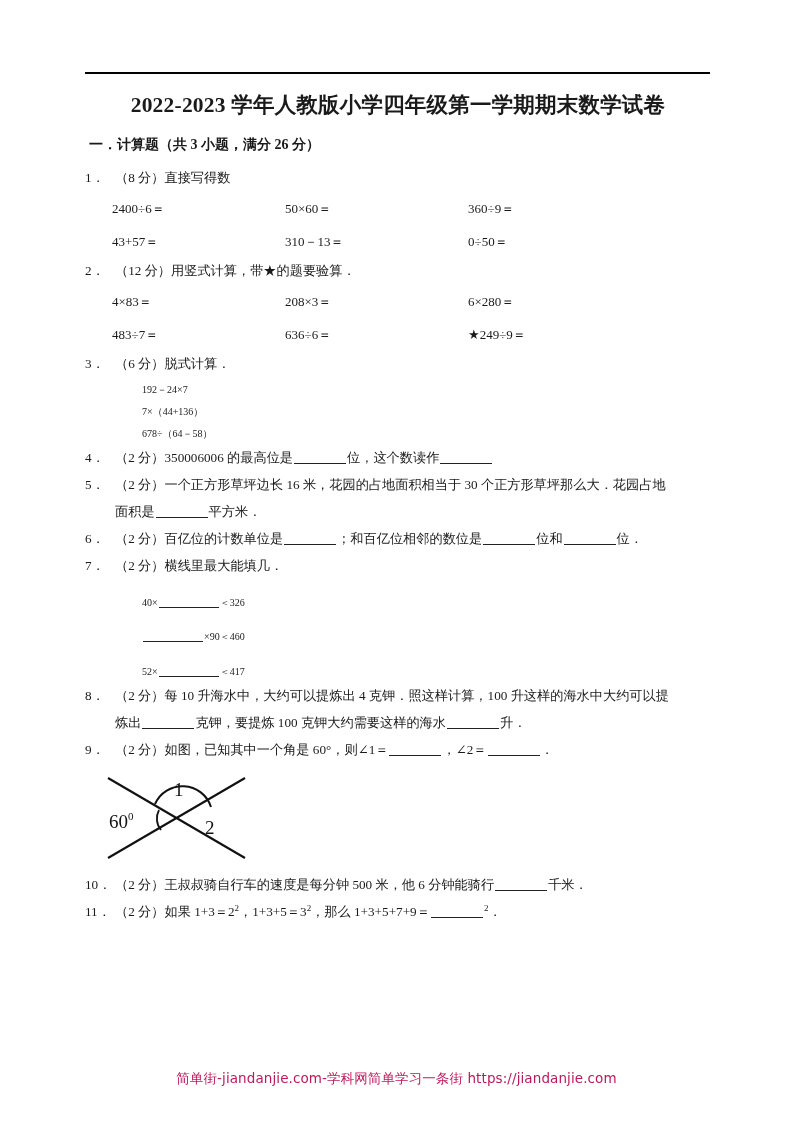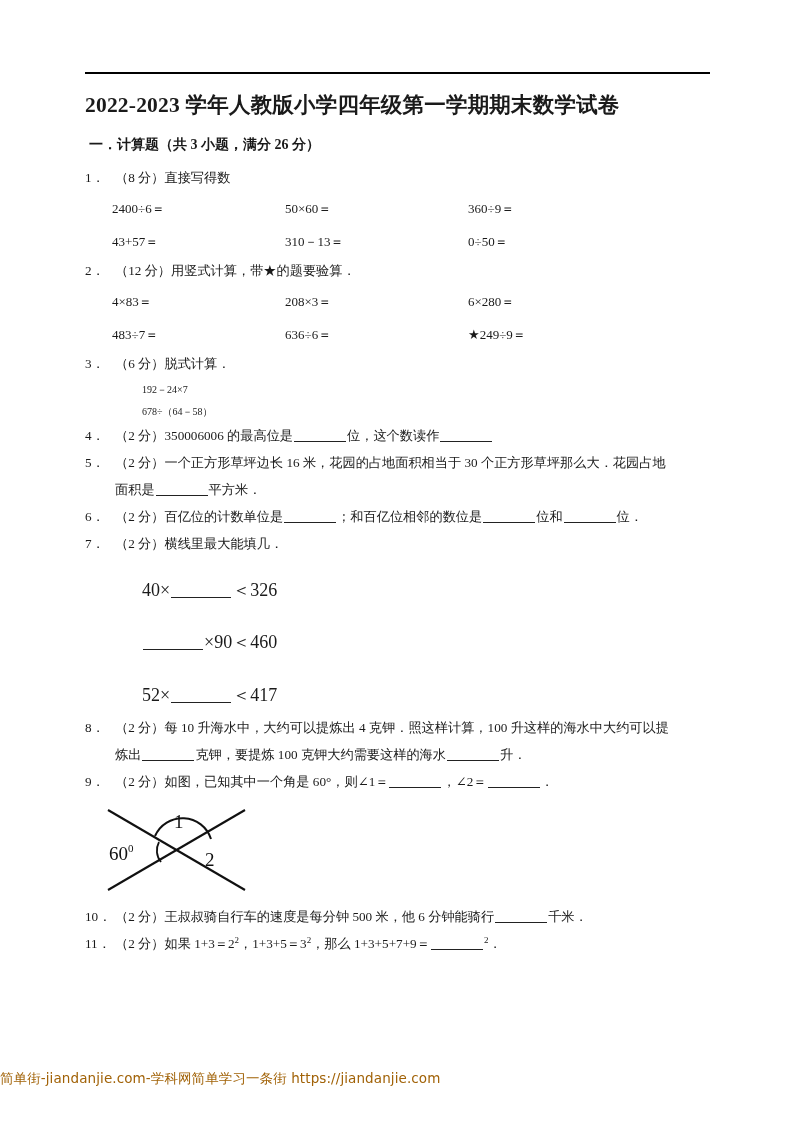--- a/index.html
+++ b/index.html
@@ -38,21 +38,21 @@
     position: absolute;
     left: 85px;
     top: 92px;
     width: 626px;
   }
 
   
   .doc-title {
     font-size: 21.5px;
     font-weight: bold;
-    text-align: left;
+    text-align: center;
     letter-spacing: 0.2px;
     line-height: 1.3;
     margin: 0 0 12px 0;
     white-space: nowrap;
   }
 
   
   .section-head {
     font-size: 14px;
     font-weight: bold;
@@ -96,21 +96,21 @@
 
   
   .expr-line {
     font-size: 10px;
     line-height: 2.2;
     padding-left: 57px;
   }
 
   
   .sub-line {
-    font-size: 18px;
+    font-size: 10px;
     line-height: 2.25;
     padding-left: 57px;
     margin-top: 12px;
   }
 
   
   .blank {
     display: inline-block;
     min-width: 52px;
     border-bottom: 1px solid #222;
@@ -132,22 +132,23 @@
     margin-top: 2px;
     margin-bottom: 2px;
   }
 
   
   .footer-note {
     position: absolute;
     left: 0;
     top: 1070px;
     width: 793px;
+    text-align: center;
     font-size: 13.5px;
-    color: #a16207;
+    color: #be185d;
     font-family: "DejaVu Sans", "Liberation Sans", sans-serif;
     letter-spacing: 0.1px;
     white-space: nowrap;
   }
 </style>
 </head>
 <body>
 
 <div class="page">
 
@@ -187,20 +188,21 @@
       <span class="c1">483÷7＝</span>
       <span class="c2">636÷6＝</span>
       <span class="c3">★249÷9＝</span>
     </div>
 
     <div class="question">
       <span class="q-num">3．</span>
       <span class="q-body">（6 分）脱式计算．</span>
     </div>
     <div class="expr-line">192－24×7</div>
+    <div class="expr-line">7×（44+136）</div>
     <div class="expr-line">678÷（64－58）</div>
 
 
     <div class="question">
       <span class="q-num">4．</span>
       <span class="q-body"><span>（2 分）350006006 的最高位是</span><span class="blank"></span><span>位，这个数读作</span><span class="blank"></span></span>
     </div>
 
     <div class="question">
       <span class="q-num">5．</span>

